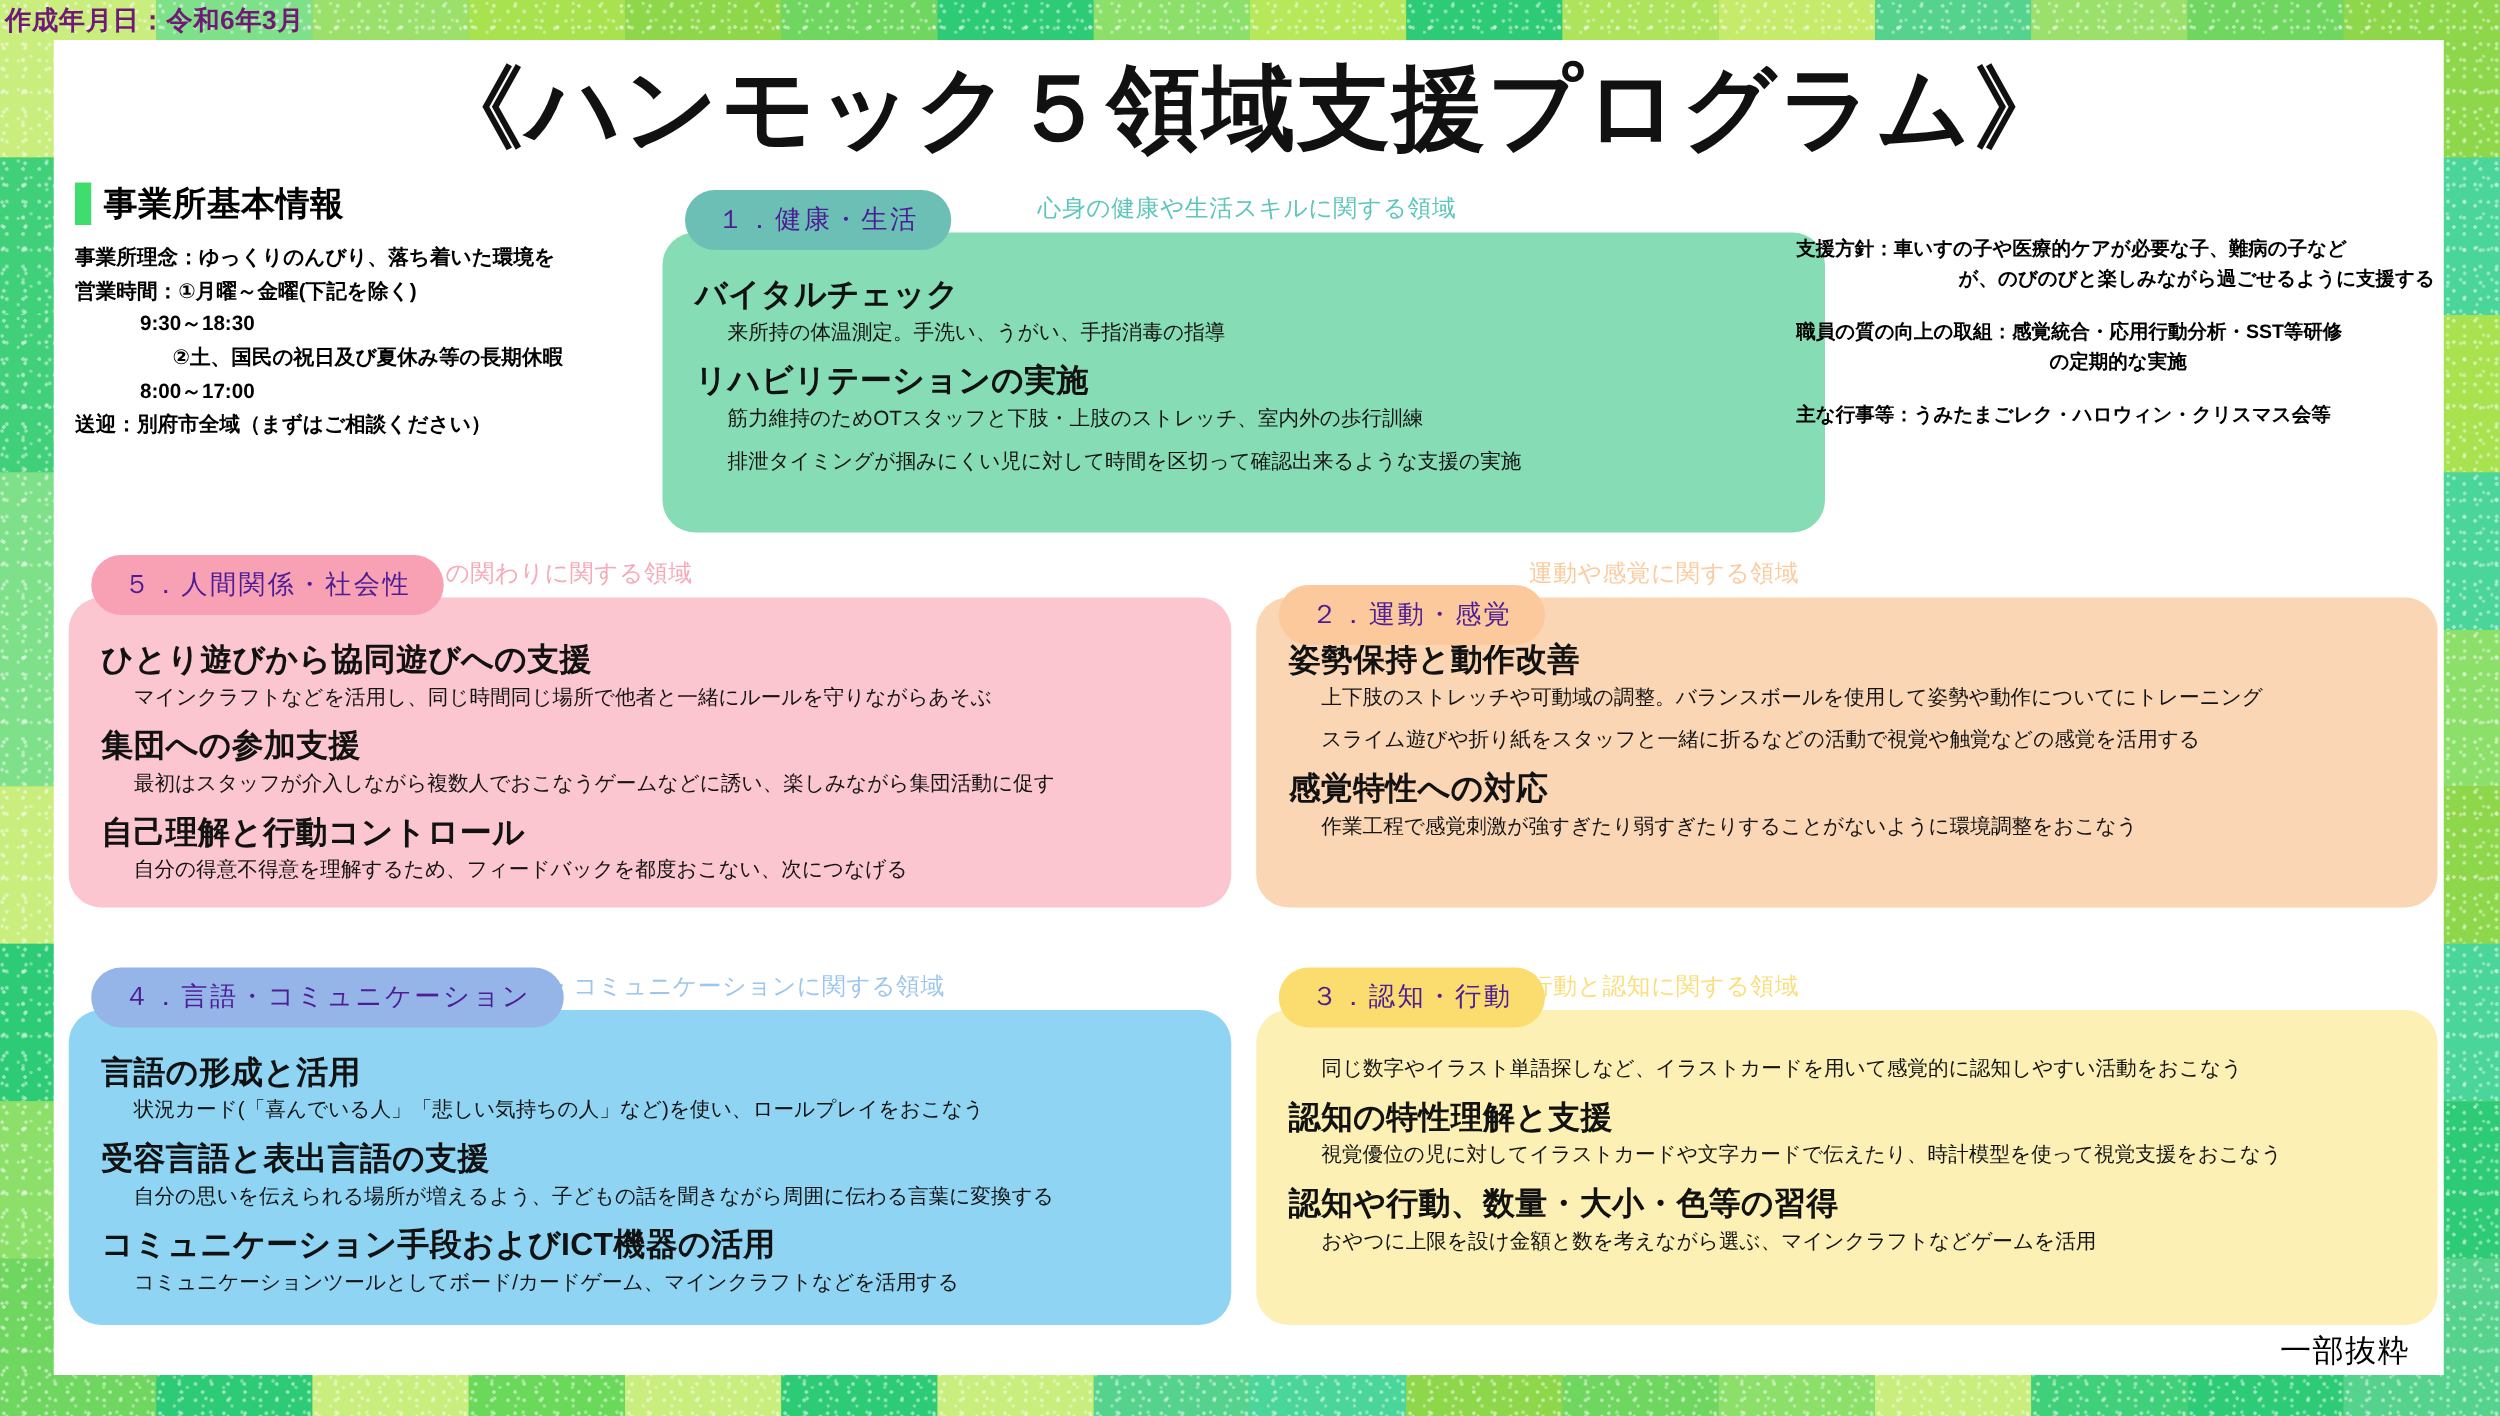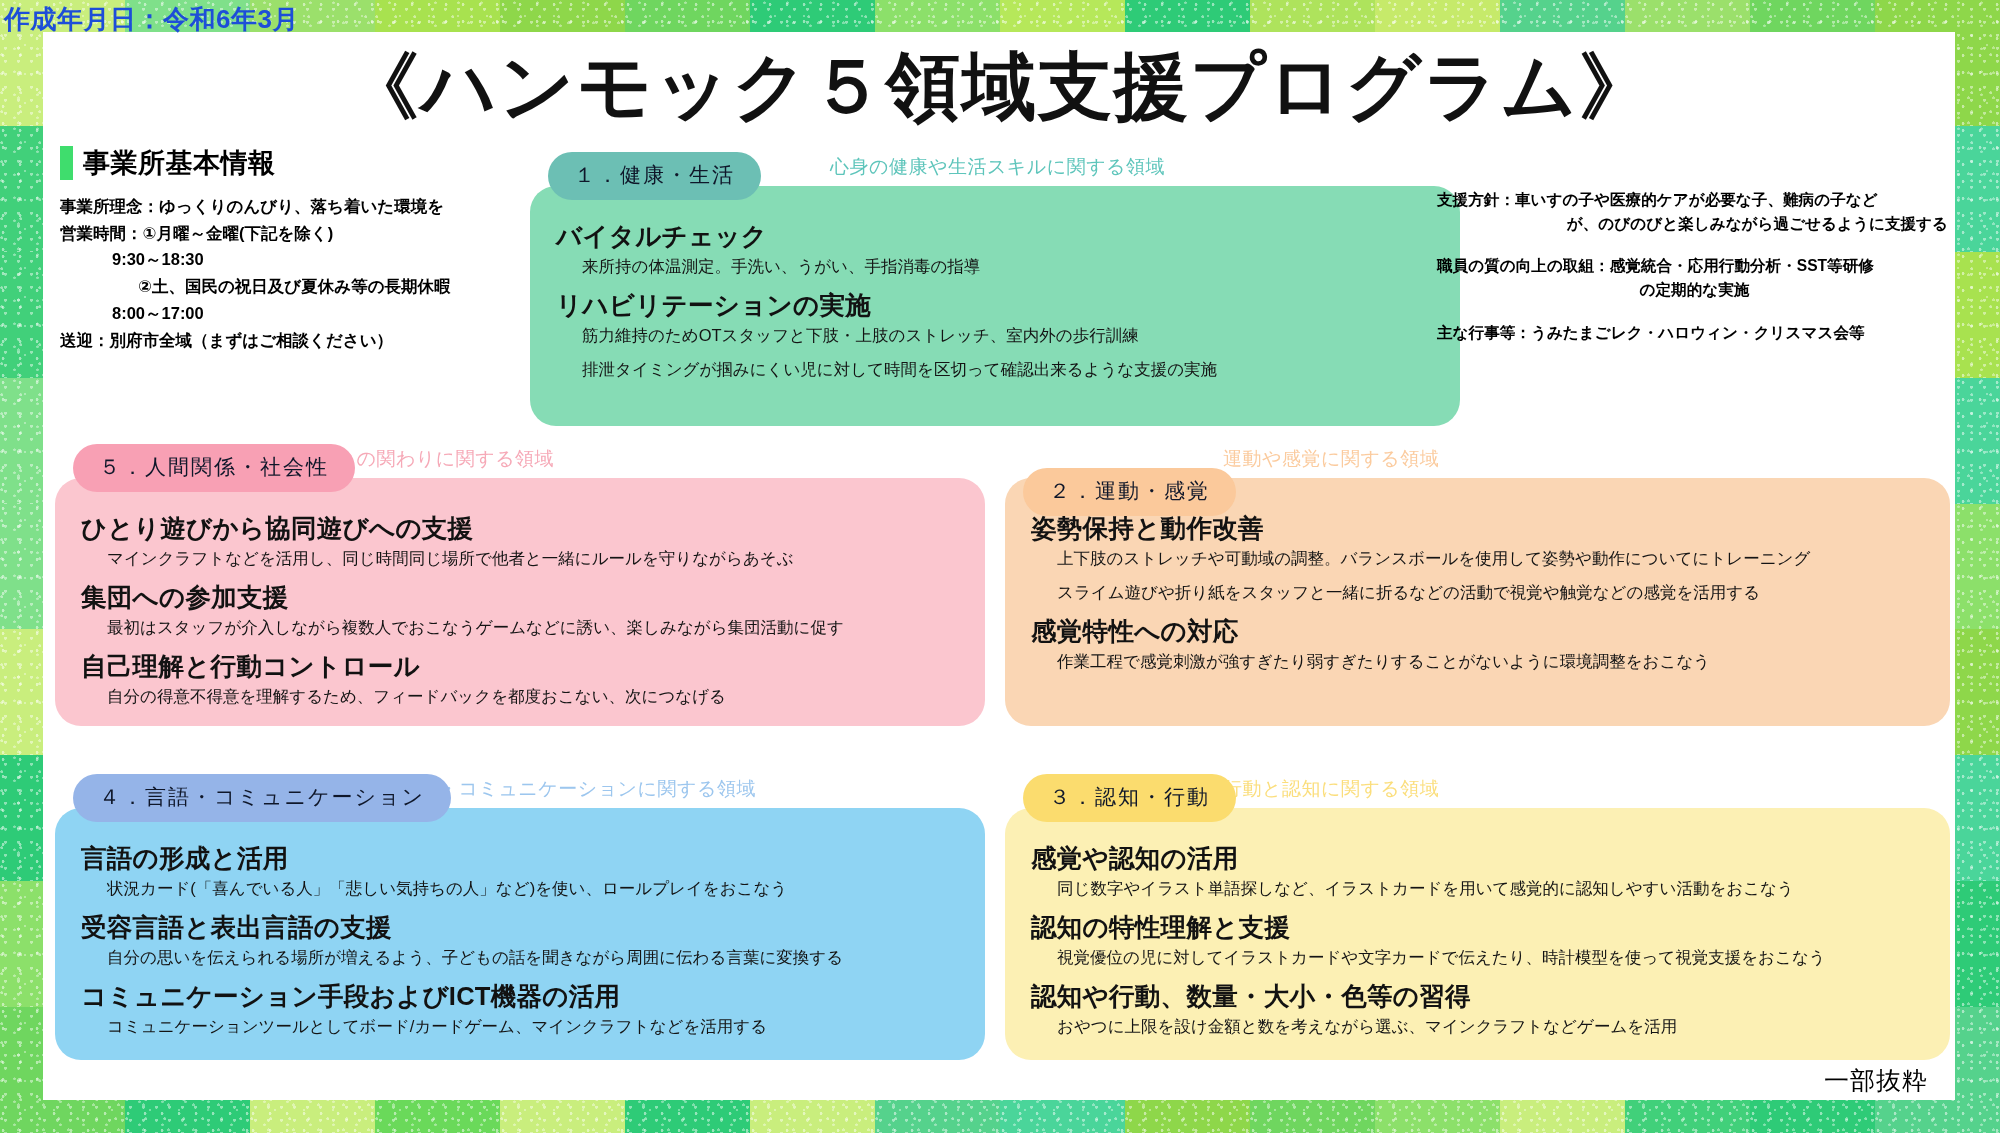--- a/index.html
+++ b/index.html
@@ -57,23 +57,23 @@
     background: #ffffff;
     z-index: 2;
   }
 
   
   #created-date {
     position: absolute;
     left: 4px;
     top: 2px;
     z-index: 5;
-    font-size: 26px;
+    font-size: 21px;
     font-weight: bold;
-    color: #1d4ed8;
+    color: #701a75;
     letter-spacing: .5px;
     white-space: nowrap;
   }
 
   
   #main-title {
     position: absolute;
     left: 0;
     right: 0;
     top: 38px;
@@ -148,21 +148,21 @@
     border-radius: 26px;
     z-index: 3;
   }
   .panel .badge {
     position: absolute;
     top: -34px;
     left: 18px;
     border-radius: 34px;
     padding: 9px 26px 11px 26px;
     font-size: 21px;
-    color: #0f172a;
+    color: #4c1d95;
     letter-spacing: 2px;
     white-space: nowrap;
     z-index: 2;
   }
   .panel .domain-sub {
     position: absolute;
     top: -32px;
     font-size: 19px;
     letter-spacing: .5px;
     white-space: nowrap;
@@ -513,21 +513,20 @@
         <div class="item-desc">コミュニケーションツールとしてボード/カードゲーム、マインクラフトなどを活用する</div>
       </div>
     </div>
   </div>
 
   <div class="panel" id="panel-cognition">
     <div class="domain-sub">行動と認知に関する領域</div>
     <div class="badge">３．認知・行動</div>
     <div class="items">
       <div class="item">
-        <div class="item-title">感覚や認知の活用</div>
         <div class="item-desc">同じ数字やイラスト単語探しなど、イラストカードを用いて感覚的に認知しやすい活動をおこなう</div>
       </div>
       <div class="item">
         <div class="item-title">認知の特性理解と支援</div>
         <div class="item-desc">視覚優位の児に対してイラストカードや文字カードで伝えたり、時計模型を使って視覚支援をおこなう</div>
       </div>
       <div class="item">
         <div class="item-title">認知や行動、数量・大小・色等の習得</div>
         <div class="item-desc">おやつに上限を設け金額と数を考えながら選ぶ、マインクラフトなどゲームを活用</div>
       </div>

